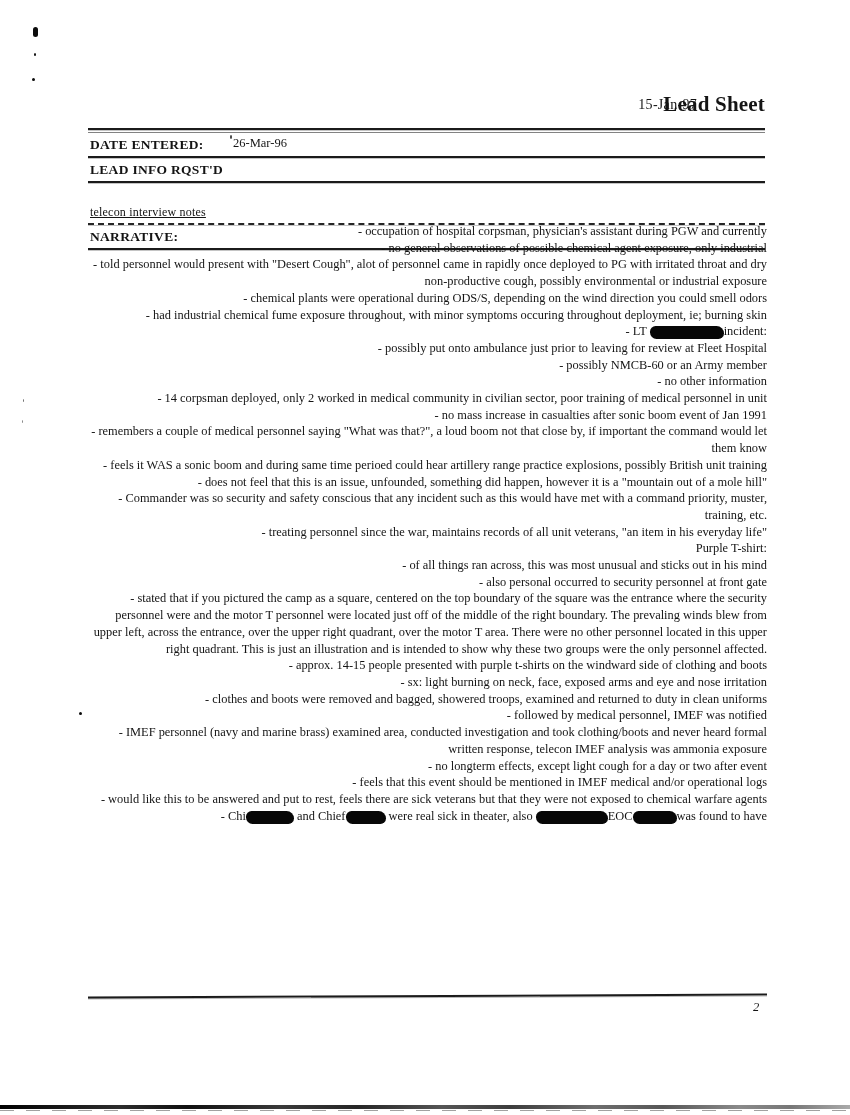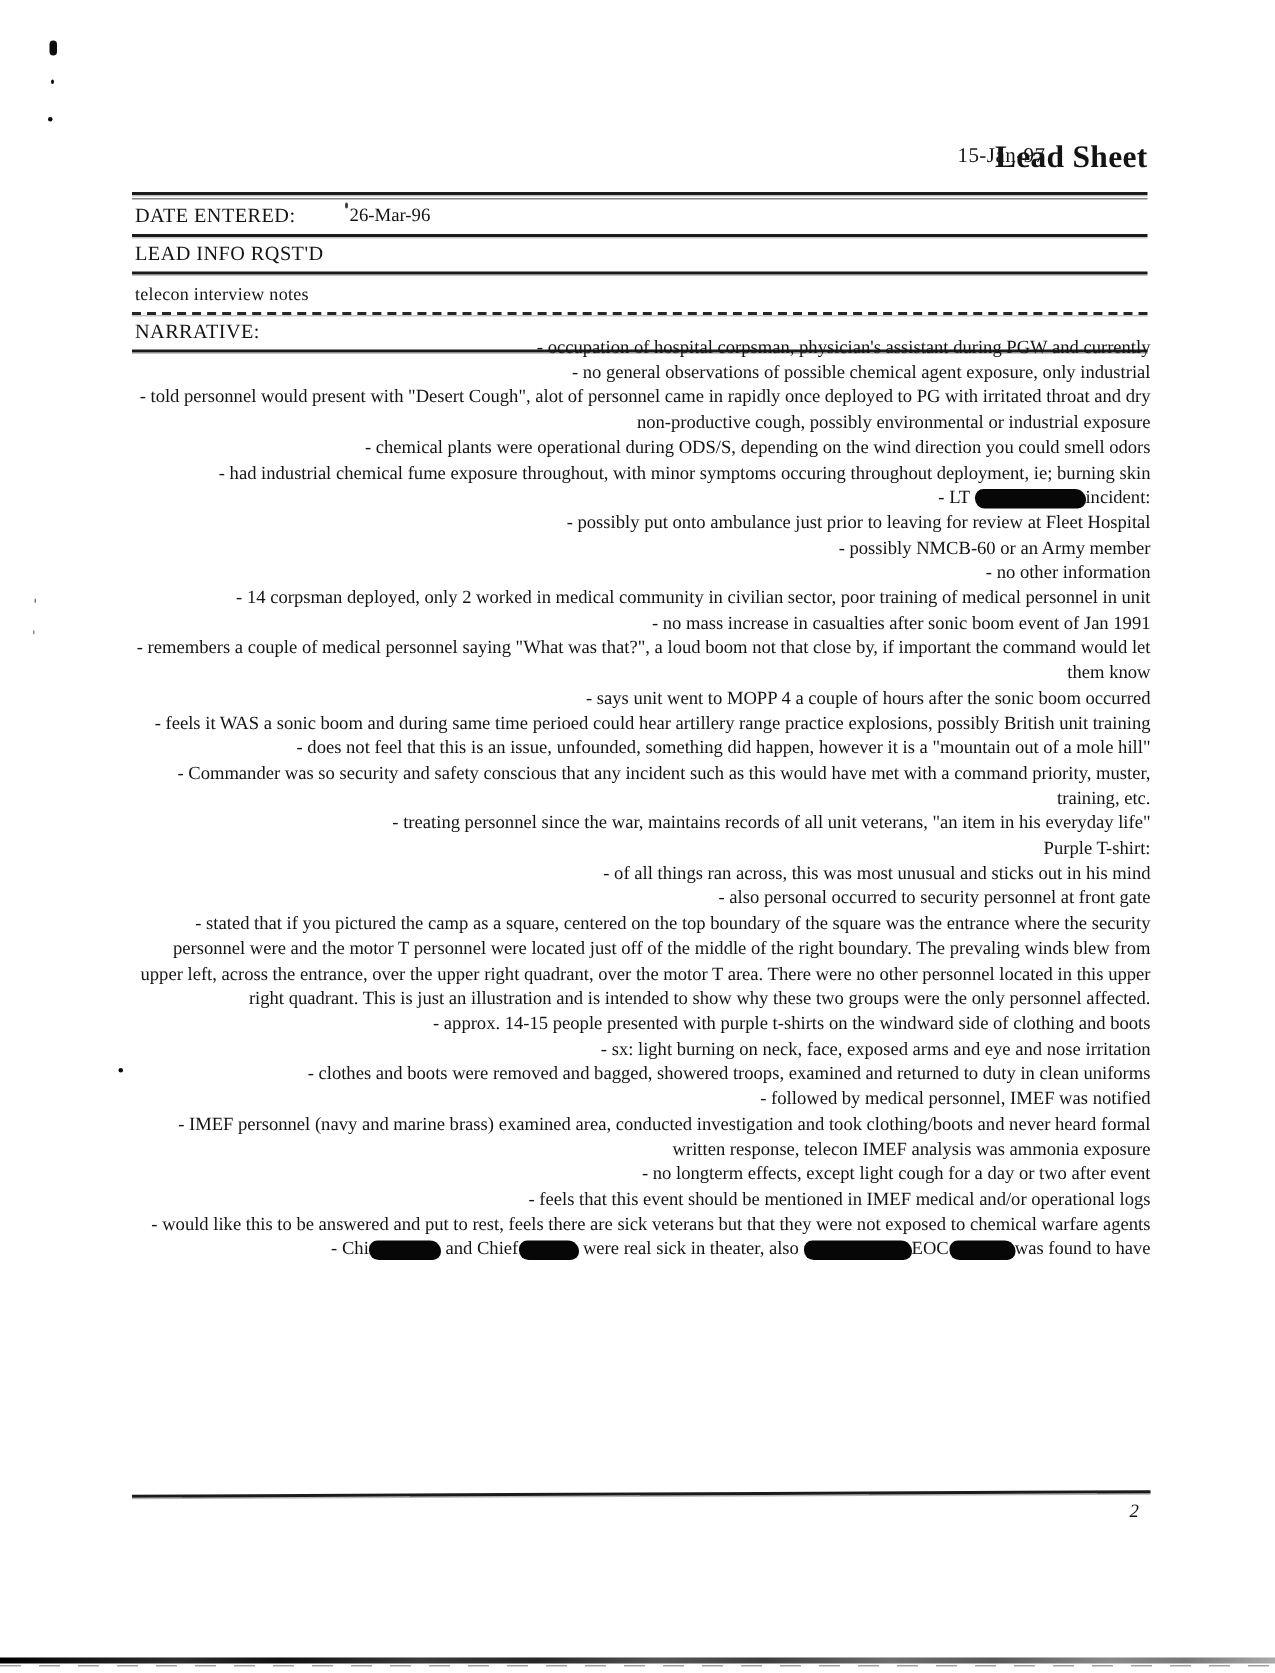--- a/index.html
+++ b/index.html
@@ -26,21 +26,21 @@
     position:absolute;right:68px;top:5px;
     font-size:14px;letter-spacing:.3px;
   }
 
   
   .hdr{position:absolute;left:88px;top:128px;width:677px;}
   .rule{height:0;border-top:2px solid #1b1b1b;box-shadow:0 1px 0 rgba(20,20,20,.25);}
   .rule.thin{border-top-width:1px;box-shadow:none;}
   .rule.dashedr{border-top-style:dashed;border-top-color:#262626;}
   .hdr-row{position:relative;padding:2px 0 3px 2px;}
-  .lbl{font-weight:normal;font-size:13.5px;letter-spacing:.3px;}
+  .lbl{font-weight:bold;font-size:13.5px;letter-spacing:.3px;}
   .lbl.small{font-weight:normal;font-size:12px;letter-spacing:.2px;}
   .val{position:absolute;left:145px;top:3px;font-size:12.5px;}
 
   
   .narrative{
     position:absolute;left:88px;top:223px;width:679px;
     font-size:12.4px;line-height:16.7px;
   }
   .nline{margin:0;text-align:right;}
   .redact{
@@ -94,21 +94,21 @@
       <span class="lbl">DATE ENTERED:</span>
       <span class="val">26-Mar-96</span>
     </div>
     <div class="rule"></div>
 
     <div class="hdr-row">
       <span class="lbl">LEAD INFO RQST'D</span>
     </div>
     <div class="rule"></div>
 
-    <div class="hdr-row" style="padding-top:4px;">
+    <div class="hdr-row" style="padding-top:19px;text-decoration:underline;">
       <span class="lbl small">telecon interview notes</span>
     </div>
     <div class="rule dashedr"></div>
 
     <div class="hdr-row">
       <span class="lbl">NARRATIVE:</span>
     </div>
     <div class="rule"></div>
   </div>
 
@@ -118,21 +118,20 @@
       <p class="nline">- told personnel would present with "Desert Cough", alot of personnel came in rapidly once deployed to PG with irritated throat and dry non-productive cough, possibly environmental or industrial exposure</p>
       <p class="nline">- chemical plants were operational during ODS/S, depending on the wind direction you could smell odors</p>
       <p class="nline">- had industrial chemical fume exposure throughout, with minor symptoms occuring throughout deployment, ie; burning skin</p>
       <p class="nline">- LT <span class="redact" style="width: 74px;"></span>incident:</p>
       <p class="nline">- possibly put onto ambulance just prior to leaving for review at Fleet Hospital</p>
       <p class="nline">- possibly NMCB-60 or an Army member</p>
       <p class="nline">- no other information</p>
       <p class="nline">- 14 corpsman deployed, only 2 worked in medical community in civilian sector, poor training of medical personnel in unit</p>
       <p class="nline">- no mass increase in casualties after sonic boom event of Jan 1991</p>
       <p class="nline">- remembers a couple of medical personnel saying "What was that?", a loud boom not that close by, if important the command would let them know</p>
-      <p class="nline">- says unit went to MOPP 4 a couple of hours after the sonic boom occurred</p>
       <p class="nline">- feels it WAS a sonic boom and during same time perioed could hear artillery range practice explosions, possibly British unit training</p>
       <p class="nline">- does not feel that this is an issue, unfounded, something did happen, however it is a "mountain out of a mole hill"</p>
       <p class="nline">- Commander was so security and safety conscious that any incident such as this would have met with a command priority, muster, training, etc.</p>
       <p class="nline">- treating personnel since the war, maintains records of all unit veterans, "an item in his everyday life"</p>
       <p class="nline">Purple T-shirt:</p>
       <p class="nline">- of all things ran across, this was most unusual and sticks out in his mind</p>
       <p class="nline">- also personal occurred to security personnel at front gate</p>
       <p class="nline">- stated that if you pictured the camp as a square, centered on the top boundary of the square was the entrance where the security personnel were and the motor T personnel were located just off of the middle of the right boundary.  The prevaling winds blew from upper left, across the entrance, over the upper right quadrant, over the motor T area.  There were no other personnel located in this upper right quadrant.  This is just an illustration and is intended to show why these two groups were the only personnel affected.</p>
       <p class="nline">- approx. 14-15 people presented with purple t-shirts on the windward side of clothing and boots</p>
       <p class="nline">- sx: light burning on neck, face, exposed arms and eye and nose irritation</p>

